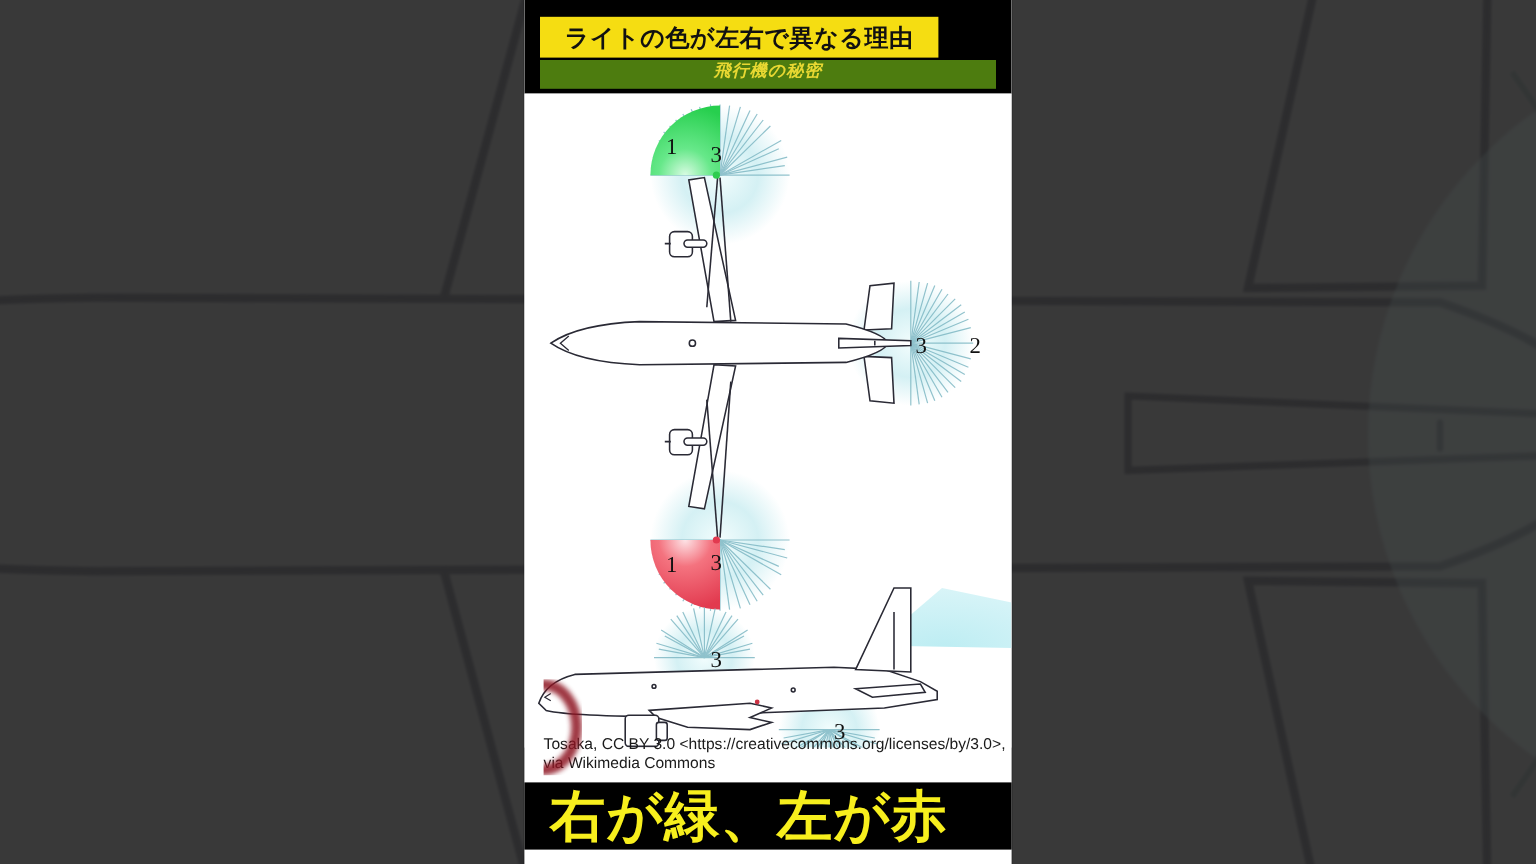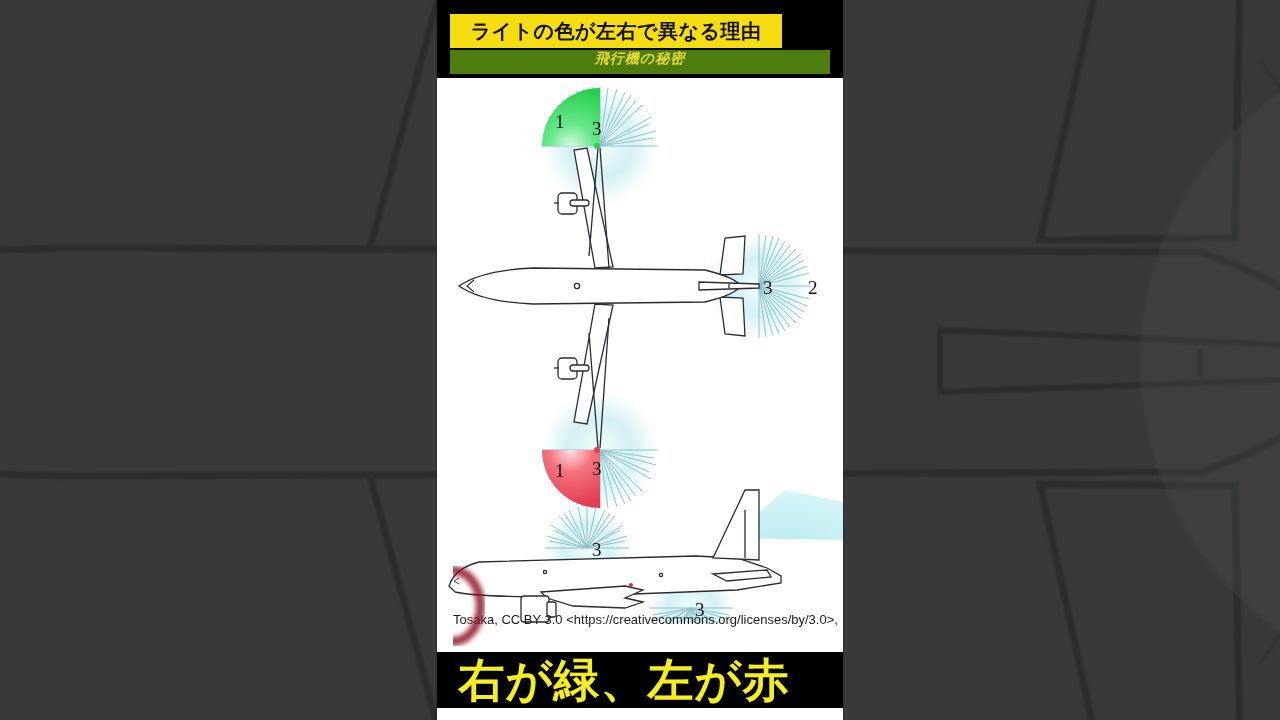--- a/index.html
+++ b/index.html
@@ -382,20 +382,21 @@
             <circle cx="224" cy="497" r="1.6" fill="none"></circle>
             <path d="M22 500 q-5 3 -5 3 q0 0 5 3" fill="none" stroke-width="1"></path>
           </g>
           <circle cx="194" cy="507" r="2" fill="#cc3344"></circle>
         </g>
       </svg>
     </div>
 
     <div class="credit">
       <div>Tosaka, CC BY 3.0 &lt;https://creativecommons.org/licenses/by/3.0&gt;,</div>
+      <div>via Wikimedia Commons</div>
     </div>
 
     <div class="redblur"></div>
 
     <div class="capbar">
       <span>右が緑、左が赤</span>
     </div>
   </div>
 </div>
 

